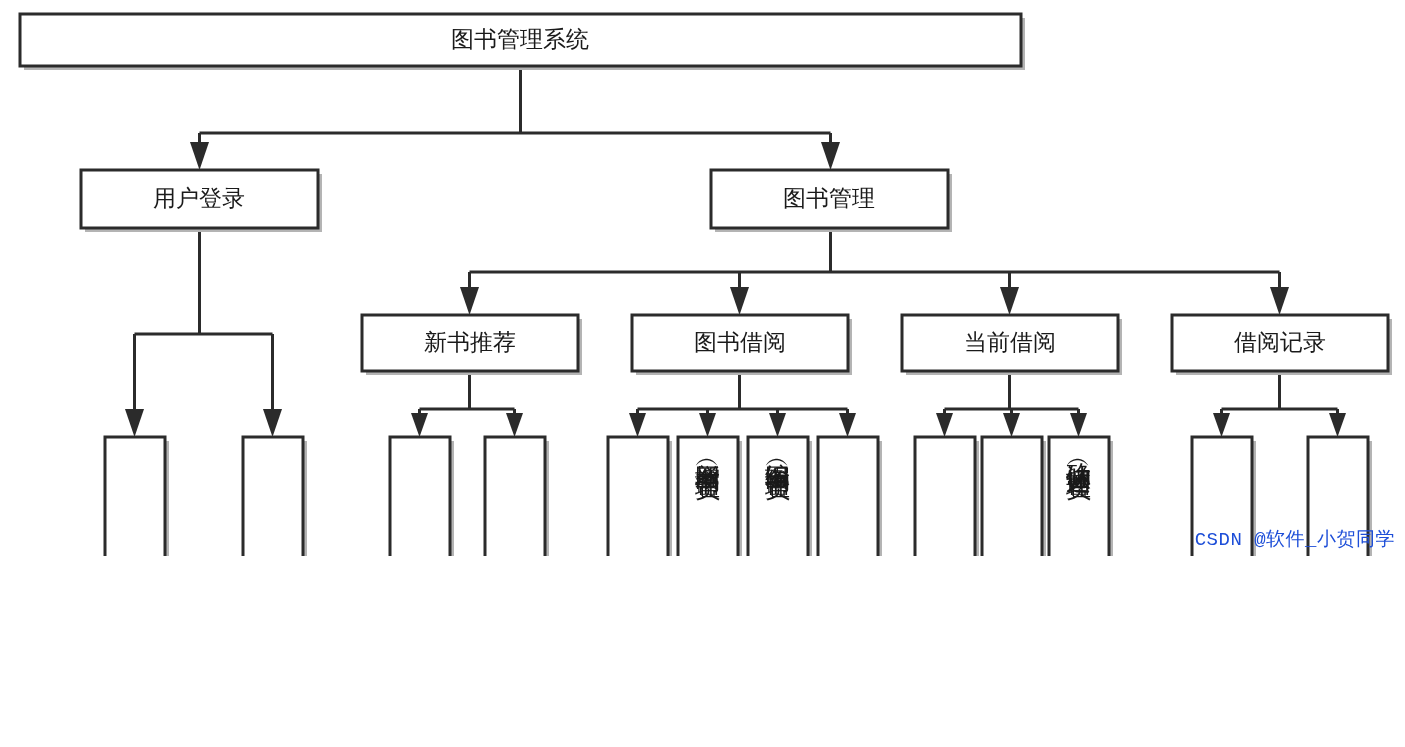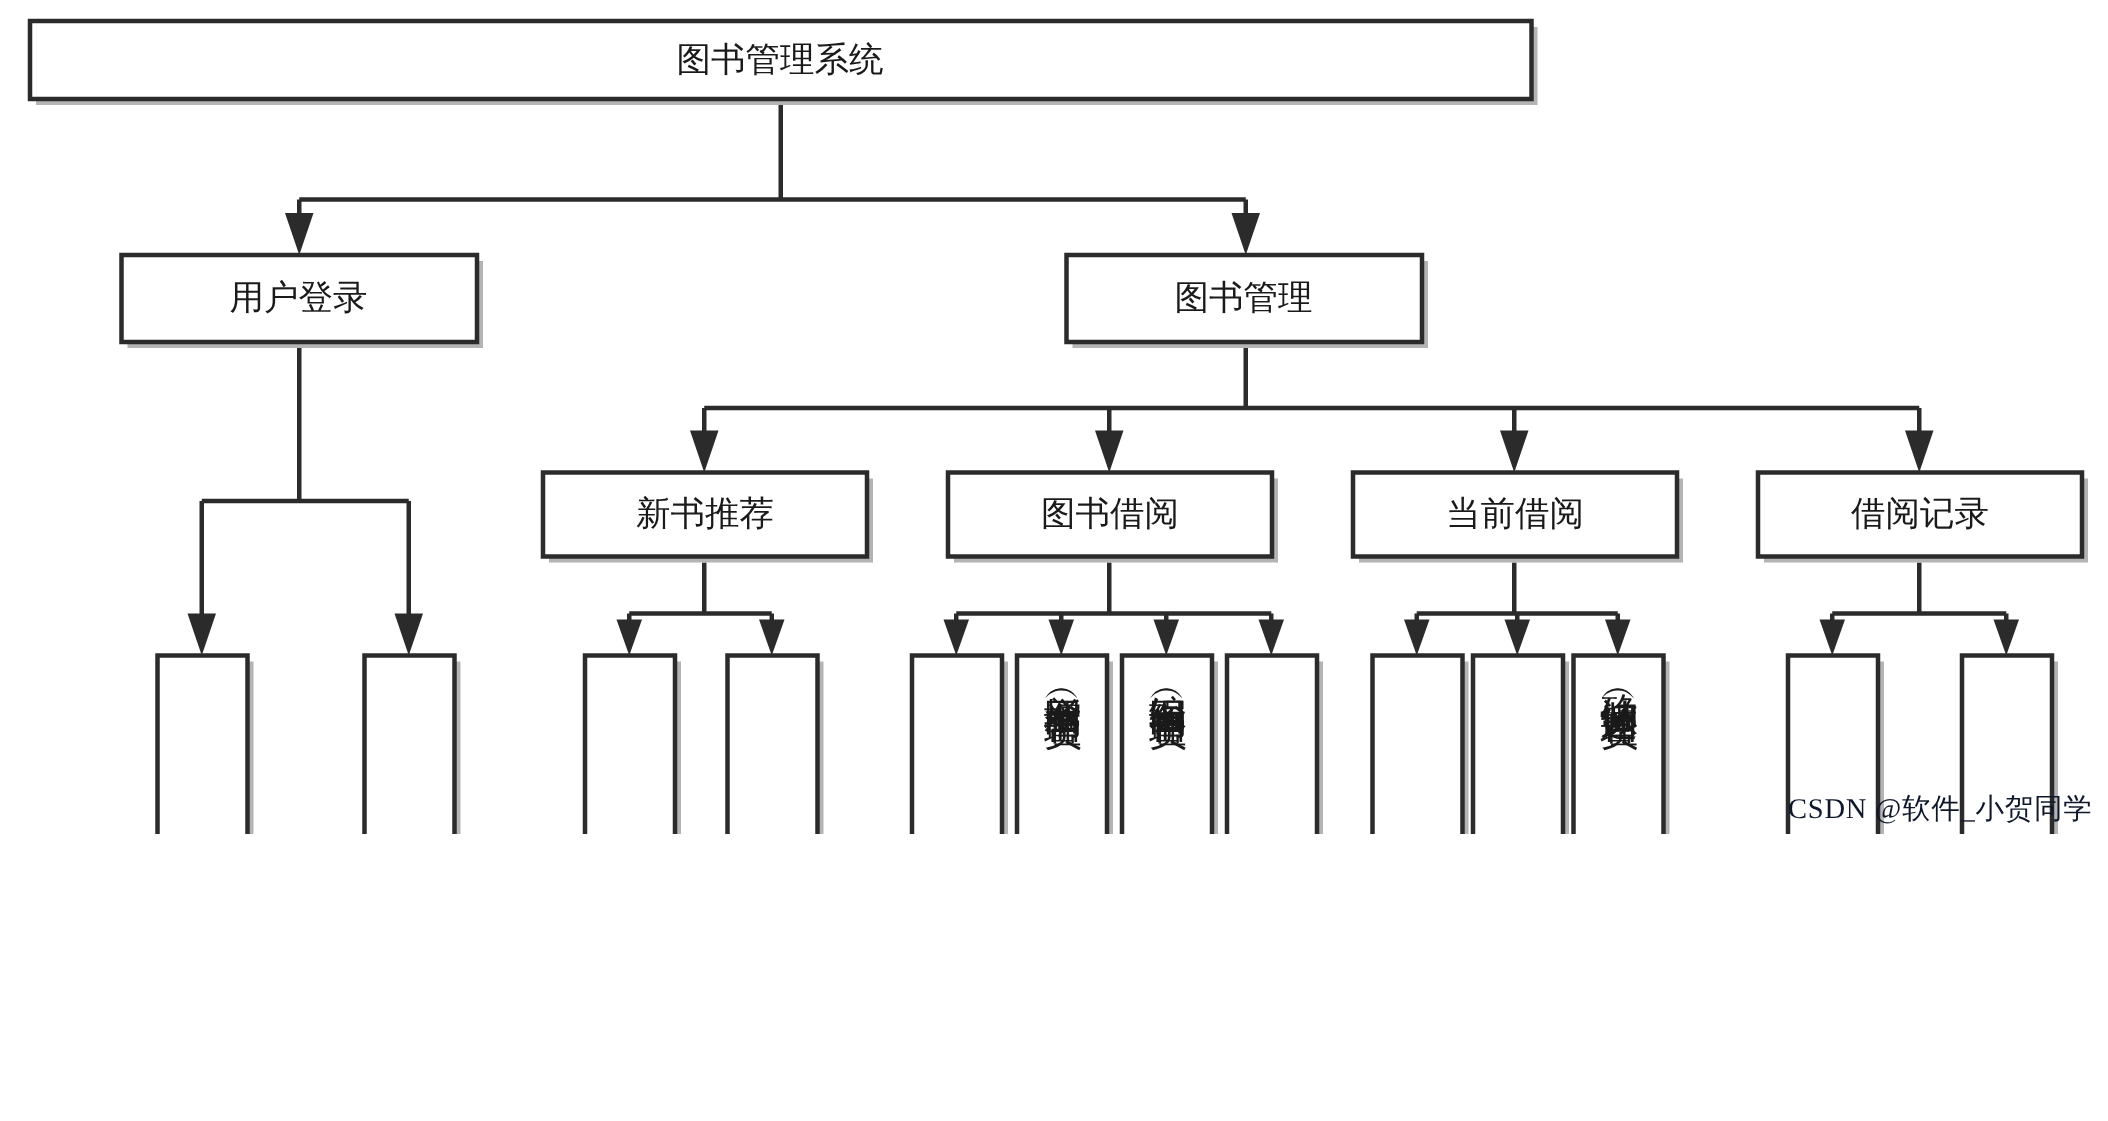--- a/index.html
+++ b/index.html
@@ -61,23 +61,23 @@
     letter-spacing: 2px;
     color: #1a1a1a;
     white-space: nowrap;
     text-align: center;
     pointer-events: none;
   }
   .watermark {
     position: absolute;
     right: 10px;
     bottom: 4px;
-    font-family: Liberation Serif, serif;
+    font-family: Liberation Mono, monospace;
     font-size: 19px;
-    color: #0f172a;
+    color: #1d4ed8;
     letter-spacing: 0.5px;
     user-select: none;
   }
 </style>
 </head>
 <body>
 
 <div id="diagram-root">
 
   <svg id="tree-svg" viewBox="0 0 1405 747">

